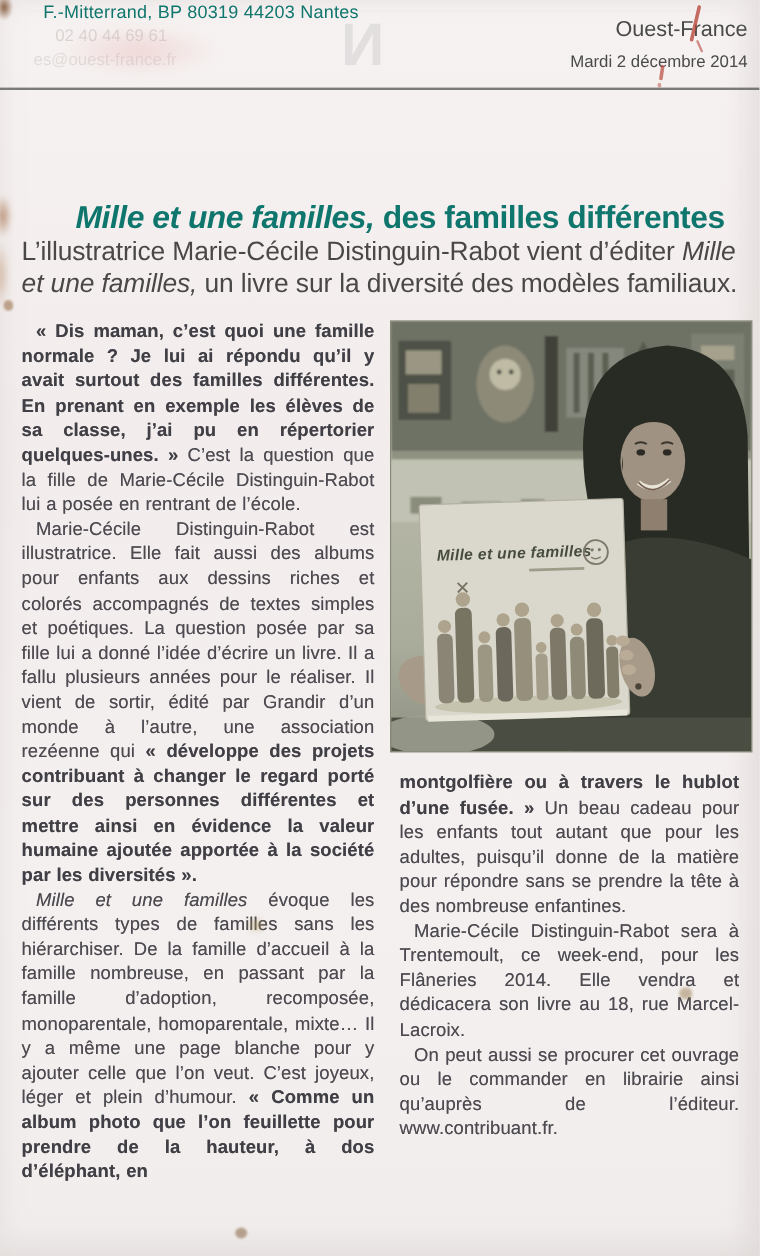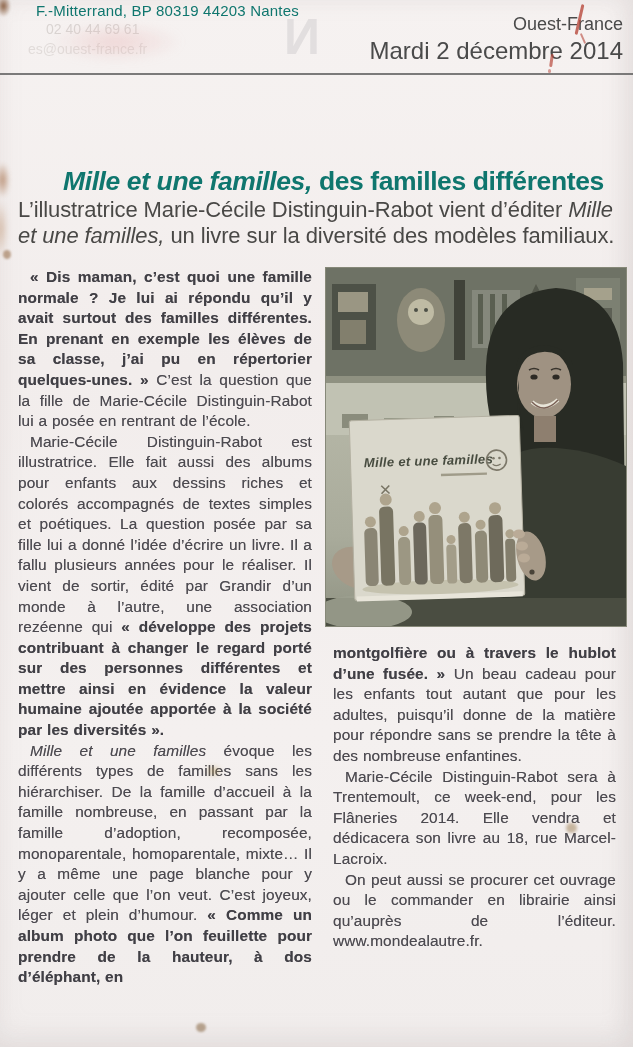--- a/index.html
+++ b/index.html
@@ -11,21 +11,21 @@
   }
   .abs{position:absolute;}
   
   .addr{top:2px;left:0;font-size:15px;color:#0f766e;letter-spacing:.2px;padding-left:36px;}
   .phone{top:21px;left:46px;font-size:14px;color:#cbc5c2;opacity:.65;}
   .email{top:41px;left:28px;font-size:14px;color:#d4cecb;opacity:.6;}
   .showthrough{top:8px;left:286px;font-size:50px;font-weight:bold;color:rgba(150,150,156,.20);
     transform:scaleX(-1);letter-spacing:-2px;}
   .mast-right{top:11px;right:10px;text-align:right;color:#4a4a4a;}
   .mast-name{font-size:18px;line-height:27px;}
-  .mast-date{font-size:24px;line-height:26px;margin-left:18px;}
+  .mast-date{font-size:14px;line-height:26px;margin-left:18px;}
   .rule{top:73px;left:0;width:633px;height:2px;background:#5c5c5c;opacity:.8;}
   
   .redmark{background:#b8483c;border-radius:2px;}
   .red1{top:4px;left:578px;width:3px;height:31px;transform:rotate(13deg);opacity:.8;}
   .red1b{top:33px;left:582px;width:2px;height:11px;transform:rotate(-24deg);opacity:.6;}
   .red2{top:54px;left:550px;width:3px;height:13px;transform:rotate(8deg);opacity:.7;}
   .red2b{top:69px;left:548px;width:3px;height:4px;opacity:.5;}
   
   .headline{top:166px;left:19px;width:606px;font-size:26.5px;font-weight:bold;
     color:#0f766e;letter-spacing:-.4px;white-space:nowrap;margin-left:44px;}
@@ -194,21 +194,21 @@
           <ellipse cx="193" cy="266" rx="6" ry="4.5" fill="#bcab93"></ellipse>
           <ellipse cx="196" cy="278" rx="6" ry="4.5" fill="#bcab93"></ellipse>
           <ellipse cx="198" cy="290" rx="6" ry="4.5" fill="#bcab93"></ellipse>
           <circle cx="206" cy="304" r="2.6" fill="#4a4336"></circle>
         </g>
       </svg>
     </div>
     <div class="col2-paras">
         <p class="para"><span class="b">montgolfière ou à travers le hublot d’une fusée.&nbsp;» </span><span class="">Un beau cadeau pour les enfants tout autant que pour les adultes, puisqu’il donne de la matière pour répondre sans se prendre la tête à des nombreuse enfantines.</span></p>
         <p class="para ind"><span class="">Marie-Cécile Distinguin-Rabot sera à Trentemoult, ce week-end, pour les Flâneries 2014. Elle vendra et dédicacera son livre au 18, rue Marcel-Lacroix.</span></p>
-        <p class="para ind"><span class="">On peut aussi se procurer cet ouvrage ou le commander en librairie ainsi qu’auprès de l’éditeur. www.mondealautre.fr.</span></p>
+        <p class="para ind"><span class="">On peut aussi se procurer cet ouvrage ou le commander en librairie ainsi qu’auprès de l’éditeur. www.contribuant.fr.</span></p>
       </div>
   </div>
 </div>
 
 <div class="abs stain st-corner"></div>
 <div class="abs stain st-pink"></div>
 <div class="abs stain st-l1"></div>
 <div class="abs stain st-l2"></div>
 <div class="abs stain st-l3"></div>
 <div class="abs stain st-mid"></div>

